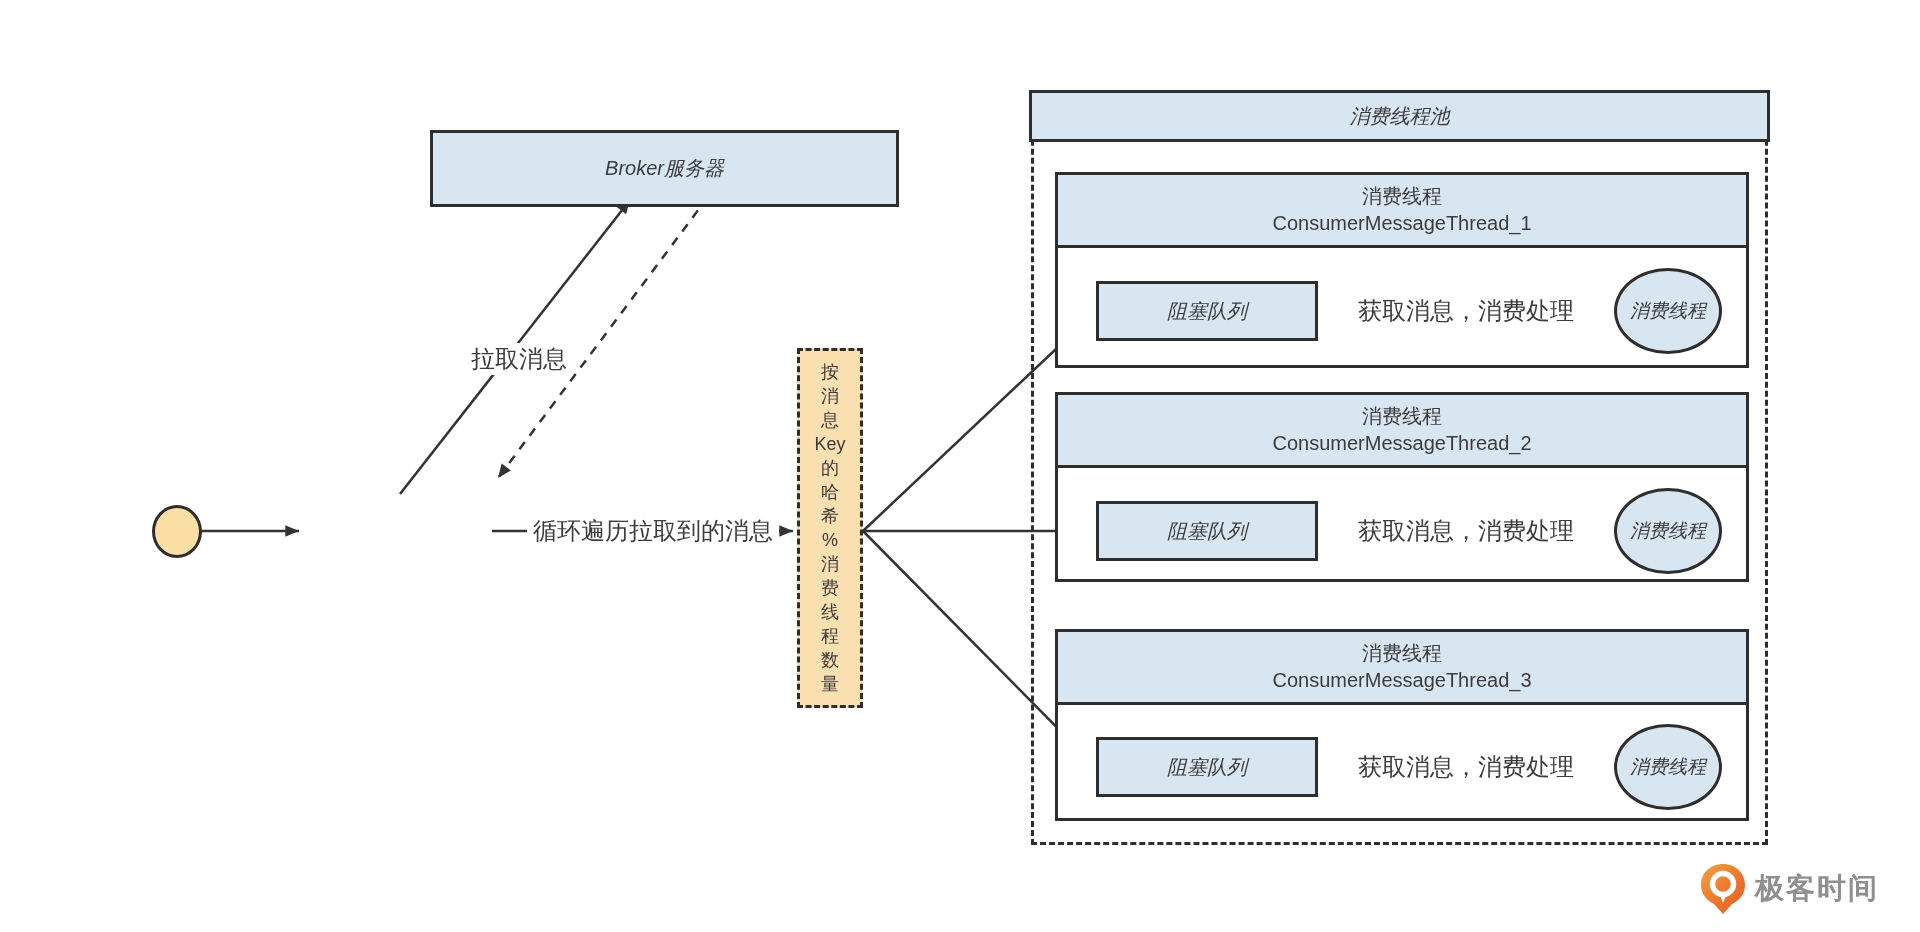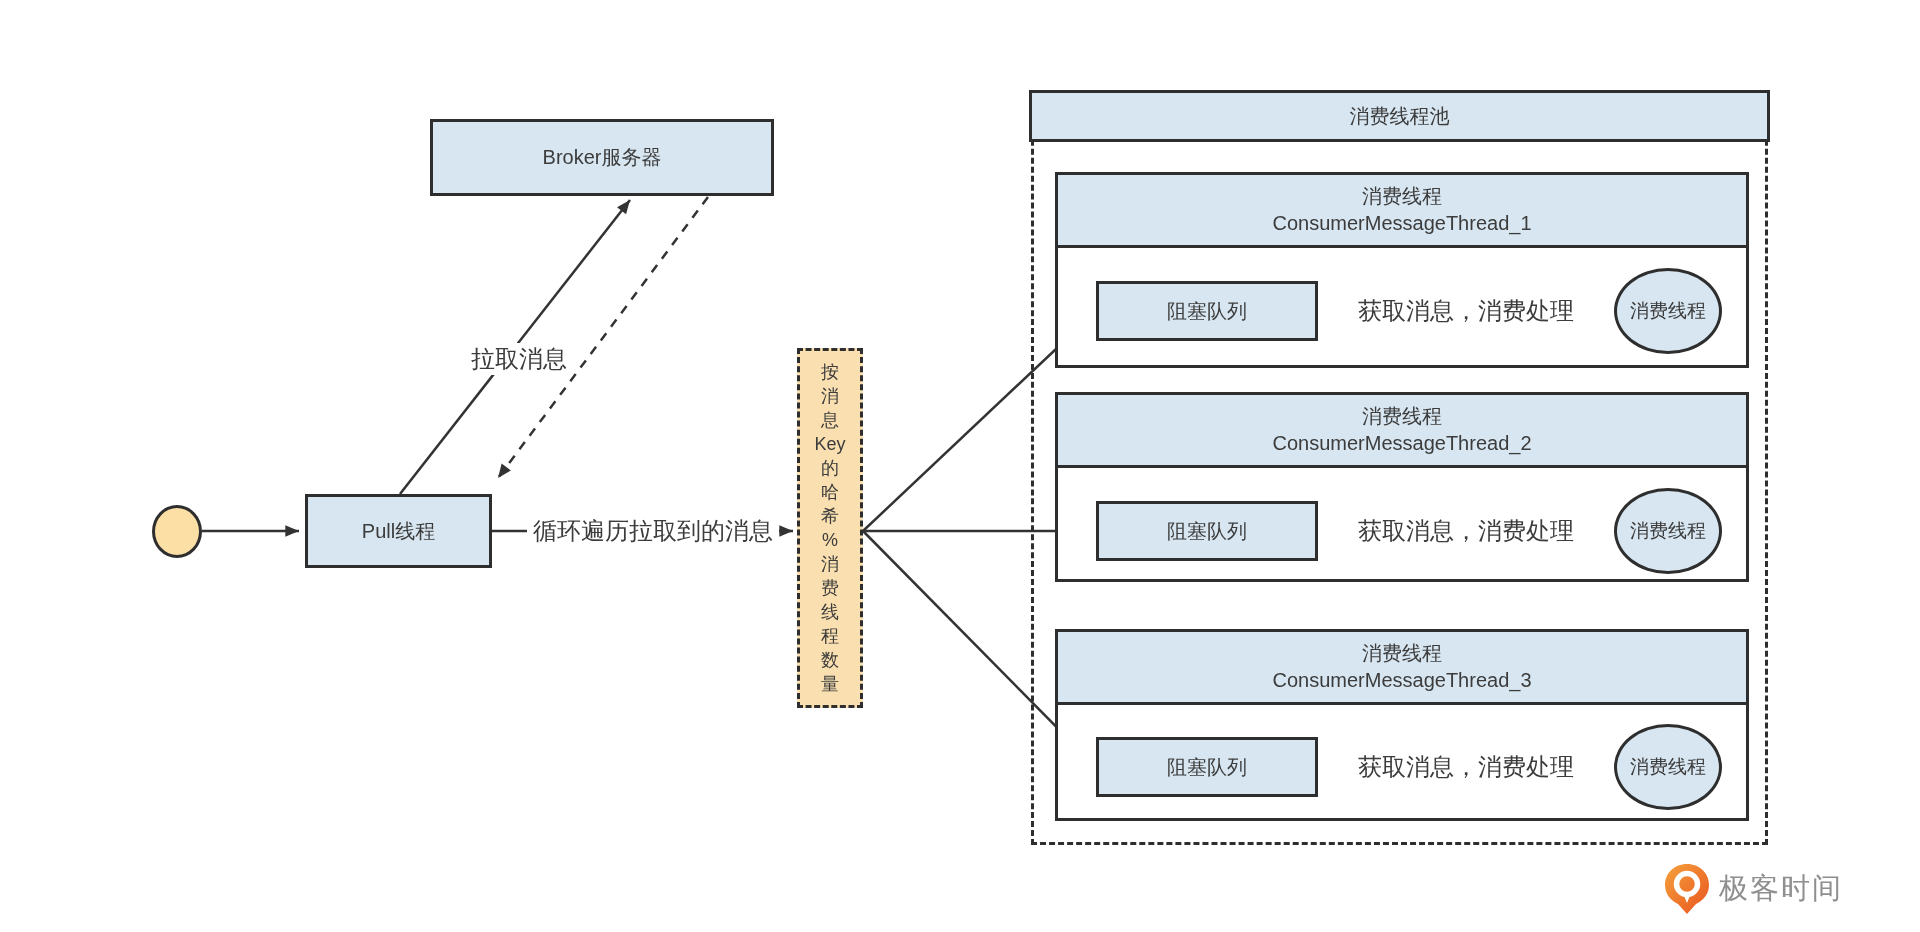--- a/index.html
+++ b/index.html
@@ -1,21 +1,21 @@
 <!DOCTYPE html>
 <html><head>
 <meta charset="utf-8">
 <style>
   html,body{margin:0;padding:0;background:#ffffff;}
   body{font-family:"Liberation Sans", sans-serif; color:#3c3c3c;}
   .canvas{position:relative;width:1920px;height:932px;background:#ffffff;overflow:hidden;}
   .abs{position:absolute;box-sizing:border-box;}
   .edges{position:absolute;left:0;top:0;width:1920px;height:932px;}
   .node{border:3px solid #2e2e2e;background:#D7E6F0;display:flex;align-items:center;justify-content:center;
-        font-size:20px;color:#3c3c3c;text-align:center;}
+        font-size:20px;color:#3c3c3c;text-align:center;font-style:italic;}
   .start{border-radius:50%;background:#FCDFA5;}
   .hashbox{border:3px dashed #2e2e2e;background:#FAE0B0;display:flex;flex-direction:column;
            align-items:center;justify-content:center;font-size:18px;line-height:24px;color:#3c3c3c;}
   .pool-dashed{border:3px dashed #2e2e2e;background:transparent;}
   .group{border:3px solid #2e2e2e;background:#ffffff;}
   .group-header{position:absolute;left:0;top:0;right:0;height:70px;background:#D7E6F0;
                 border-bottom:3px solid #2e2e2e;display:flex;flex-direction:column;align-items:center;
                 justify-content:center;font-size:20px;line-height:27px;}
   .ellipse{border-radius:50%;}
   .edge-label{position:absolute;transform:translate(-50%,-50%);background:#ffffff;padding:0 6px;
@@ -88,25 +88,22 @@
   <div class="abs node" style="left:1096px;top:737px;width:222px;height:60px;">
     <span>阻塞队列</span>
   </div>
   <div class="abs node ellipse" style="left:1614px;top:724px;width:108px;height:86px;font-size:19px;">
     <span>消费线程</span>
   </div>
   <div class="edge-label" style="left:1466px;top:767px;">获取消息，消费处理</div>
 
   <div class="abs node start" style="left:152px;top:505px;width:50px;height:53px;"></div>
 
-  <div class="abs node" style="left:305px;top:494px;width:187px;height:74px;">
-    <span>Pull线程</span>
-  </div>
 
-  <div class="abs node" style="left:430px;top:119px;width:344px;height:77px;">
+  <div class="abs node" style="left:430px;top:130px;width:469px;height:77px;">
     <span>Broker服务器</span>
   </div>
 
   <div class="edge-label" style="left:519px;top:359px;">拉取消息</div>
 
   <div class="edge-label" style="left:653px;top:531px;">循环遍历拉取到的消息</div>
 
   <div class="abs hashbox" style="left:797px;top:348px;width:66px;height:360px;">
     <div style="display:flex;flex-direction:column;align-items:center;">
         <span>按</span>
@@ -119,21 +116,21 @@
         <span>%</span>
         <span>消</span>
         <span>费</span>
         <span>线</span>
         <span>程</span>
         <span>数</span>
         <span>量</span>
       </div>
   </div>
 
-  <div class="logo" style="left:1664px;top:863px;">
+  <div class="logo" style="left:1700px;top:863px;font-weight:bold;">
     <svg width="46" height="52" viewBox="0 0 46 52">
       <defs>
         <linearGradient id="lg" x1="0" y1="0" x2="1" y2="1">
           <stop offset="0" stop-color="#F6A13C"></stop>
           <stop offset="1" stop-color="#E8541F"></stop>
         </linearGradient>
       </defs>
       <path d="M23 1 C35.5 1 45 10 45 22 C45 31 39.5 37.5 32 41 L23 51 L14 41 C6.5 37.5 1 31 1 22 C1 10 10.5 1 23 1 Z" fill="url(#lg)"></path>
       <circle cx="23" cy="21" r="10.5" fill="none" stroke="#ffffff" stroke-width="5.5"></circle>
       <path d="M18.5 29 L27.5 29 L23 40 Z" fill="#ffffff"></path>

